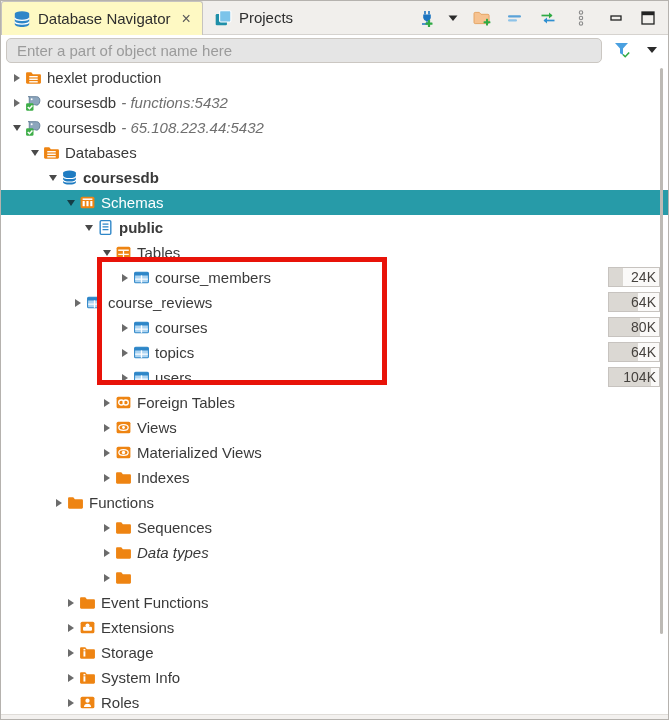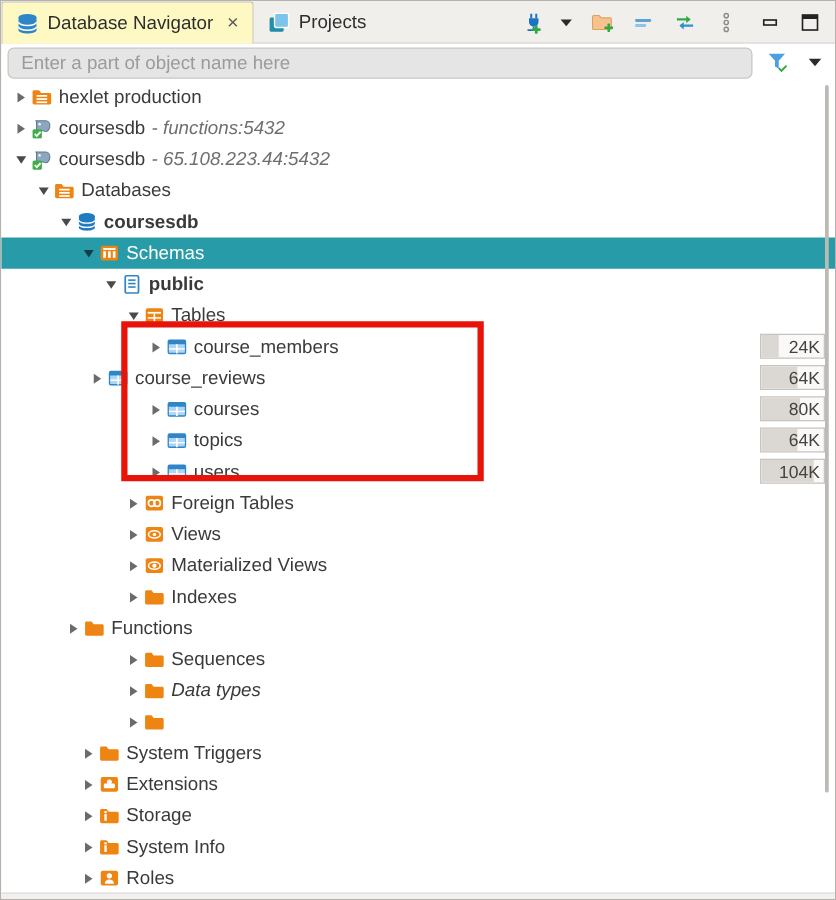--- a/index.html
+++ b/index.html
@@ -405,21 +405,21 @@
           </svg>
         </span>
       </div>
       <div class="row" style="padding-left: 62px;">
         <span class="expander collapsed"></span>
         <span class="nodeicon">
           <svg viewBox="0 0 16 16">
             <path d="M1 4.2c0-.6.5-1.1 1.1-1.1h3.8L7.4 5h6.5c.6 0 1.1.5 1.1 1.1v6.6c0 .6-.5 1.1-1.1 1.1H2.1c-.6 0-1.1-.5-1.1-1.1z" fill="#ee8412"></path>
           </svg>
         </span>
-        <span class="label">System Triggers</span>
+        <span class="label">Event Functions</span>
       </div>
       <div class="row" style="padding-left: 62px;">
         <span class="expander collapsed"></span>
         <span class="nodeicon">
           <svg viewBox="0 0 16 16">
             <rect x="1.5" y="2.5" width="13" height="11" rx="1.5" fill="#ee8412"></rect>
             <rect x="3.8" y="7.4" width="8.4" height="3.6" rx="1" fill="#fff"></rect>
             <circle cx="8" cy="6.2" r="1.9" fill="#fff"></circle>
           </svg>
         </span>

